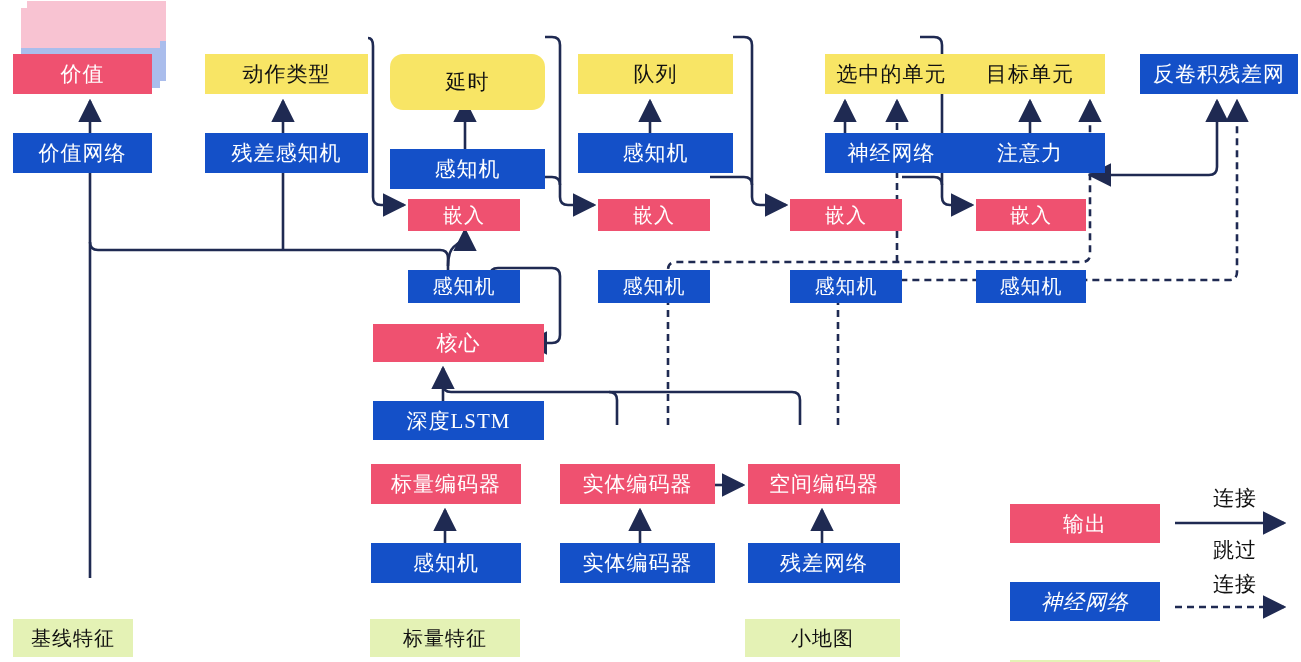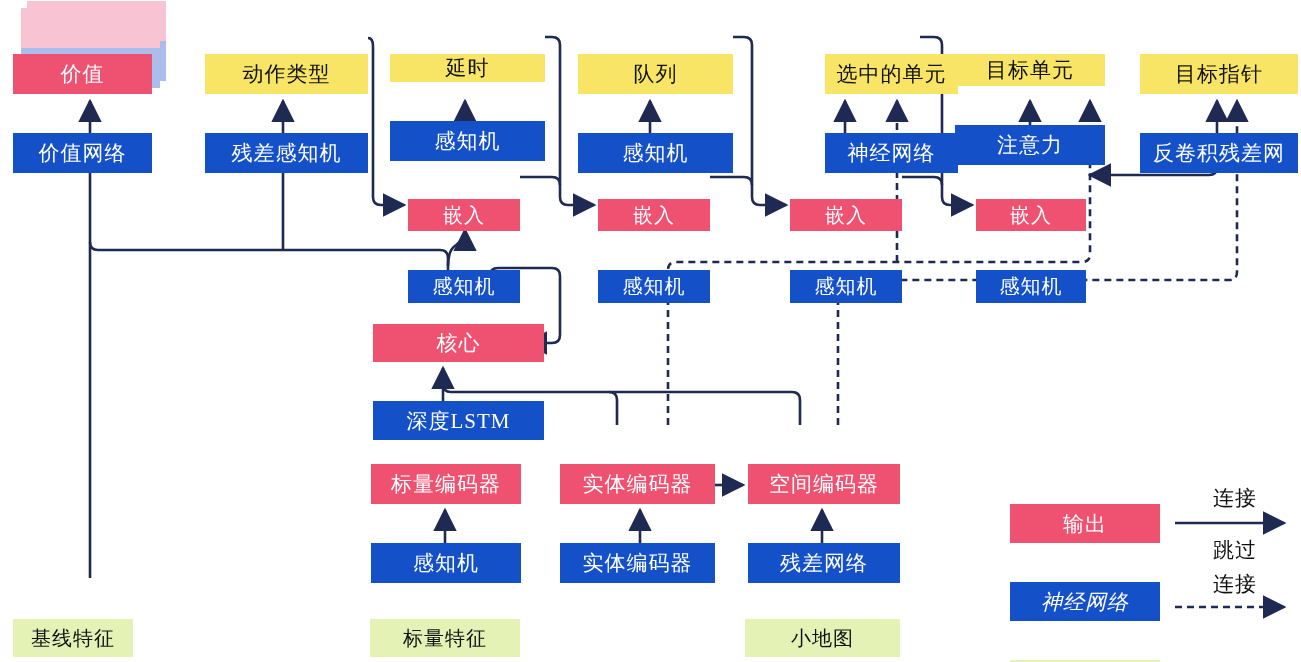--- a/index.html
+++ b/index.html
@@ -79,37 +79,36 @@
 
   <div class="node" style="left:13px;top:15px;width:139px;">
     <div class="cell red f21" style="height:40px;">价值</div>
     <div class="cell blue f21" style="height:40px;">价值网络</div>
   </div>
   <div class="node" style="left:205px;top:15px;width:163px;">
     <div class="cell yellow f21" style="height:40px;">动作类型</div>
     <div class="cell blue f21" style="height:40px;">残差感知机</div>
   </div>
   <div class="node" style="left:390px;top:15px;width:155px;">
-    <div class="cell yellow f21" style="height:28px;">延时</div>
+    <div class="cell yellow f21" style="height:56px;border-radius:13px;">延时</div>
     <div class="cell blue f21" style="height:40px;">感知机</div>
   </div>
   <div class="node" style="left:578px;top:15px;width:155px;">
     <div class="cell yellow f21" style="height:40px;">队列</div>
     <div class="cell blue f21" style="height:40px;">感知机</div>
   </div>
   <div class="node" style="left:787px;top:15px;width:133px;padding-left:38px;">
     <div class="cell yellow f21" style="height:40px;">选中的单元</div>
     <div class="cell blue f21" style="height:40px;">神经网络</div>
   </div>
   <div class="node" style="left:955px;top:15px;width:150px;">
-    <div class="cell yellow f21" style="height:32px;">目标单元</div>
+    <div class="cell yellow f21" style="height:40px;">目标单元</div>
     <div class="cell blue f21" style="height:40px;">注意力</div>
   </div>
   <div class="node" style="left:1140px;top:15px;width:158px;">
-    <div class="cell yellow f21" style="height:40px;">目标指针</div>
     <div class="cell blue f21" style="height:40px;">反卷积残差网</div>
   </div>
 
   <div class="node" style="left:408px;top:160px;width:112px;">
     <div class="cell red f20" style="height:32px;">嵌入</div>
     <div class="cell blue f20" style="height:33px;">感知机</div>
   </div>
   <div class="node" style="left:598px;top:160px;width:112px;">
     <div class="cell red f20" style="height:32px;">嵌入</div>
     <div class="cell blue f20" style="height:33px;">感知机</div>

